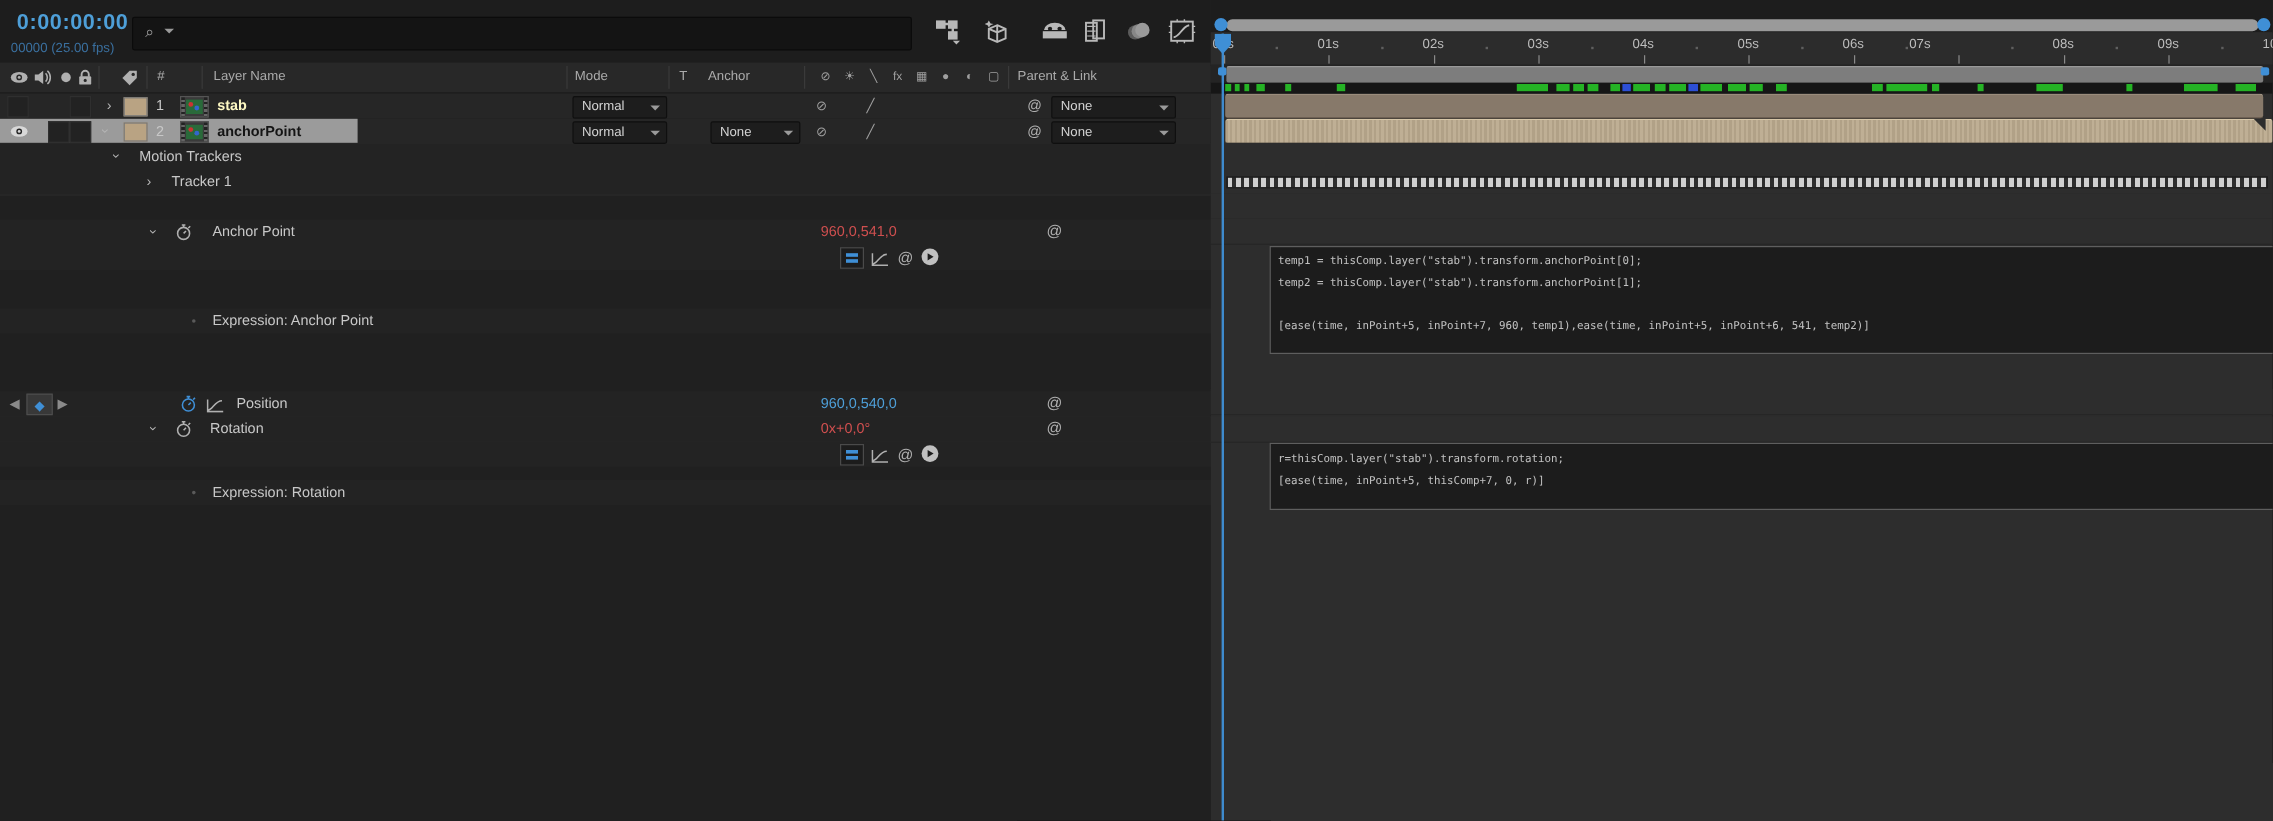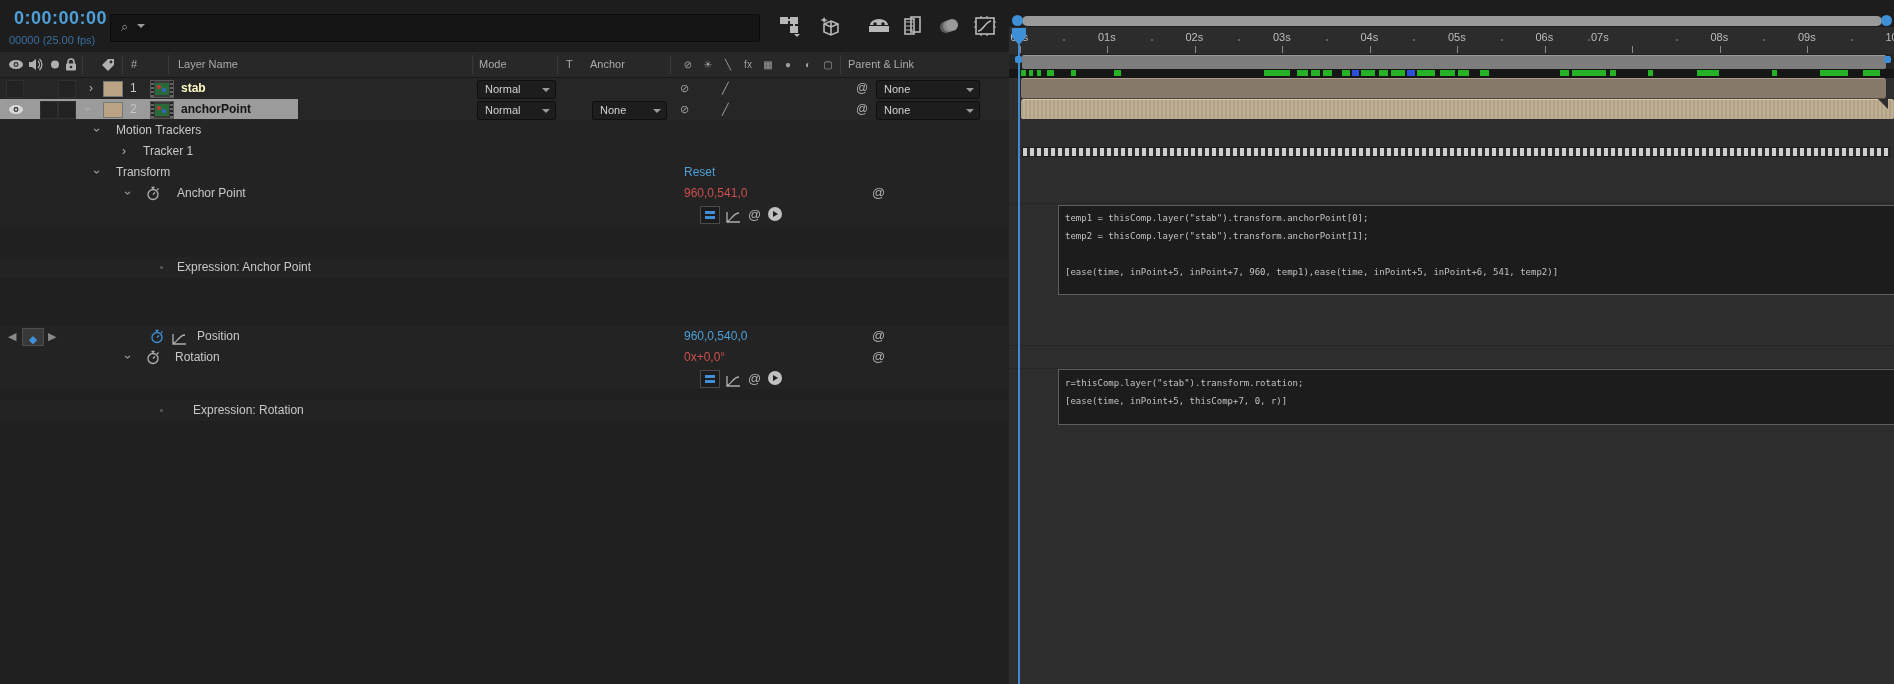--- a/index.html
+++ b/index.html
@@ -288,25 +288,20 @@
   </div>
 
   <div class="abs prow" style="top:120px;">
     <div class="abs chev chev-d" style="left:95px;top:3px;">›</div>
     <div class="abs rowtext" style="left:116px;top:3px;">Motion Trackers</div>
   </div>
   <div class="abs prow" style="top:141px;">
     <div class="abs chev chev-r" style="left:122px;top:3px;">›</div>
     <div class="abs rowtext" style="left:143px;top:3px;">Tracker 1</div>
   </div>
-  <div class="abs prow" style="top:162px;">
-    <div class="abs chev chev-d" style="left:95px;top:3px;">›</div>
-    <div class="abs rowtext" style="left:116px;top:3px;">Transform</div>
-    <div class="abs rowtext val-blue" style="left:684px;top:3px;">Reset</div>
-  </div>
   <div class="abs prow" style="top:183px;">
     <div class="abs chev chev-d" style="left:126px;top:3px;">›</div>
     <div class="abs stopwatch" style="left:146px;">
       <svg viewBox="0 0 14 15">
           <g fill="none" stroke="#b0b0b0" stroke-width="1.3">
             <circle cx="7" cy="8.5" r="5"></circle>
             <path d="M5.5 1.5h3M7 1.5v2M11 4l1.5-1.5M7 8.5l2-2"></path>
           </g>
         </svg>
     </div>
@@ -388,21 +383,21 @@
       </div>
       <div class="abs pwhip" style="left:48px;top:1px;font-size:13px;">@</div>
       <div class="abs" style="left:68px;top:1px;width:14px;height:14px;border-radius:50%;background:#c0c0c0;">
         <div style="position:absolute;left:5px;top:3.5px;width:0;height:0;border-top:3.5px solid transparent;border-bottom:3.5px solid transparent;border-left:5px solid #1d1d1d;"></div>
       </div>
     </div>
   </div>
 
   <div class="abs prow" style="top:400px;background:#232323;border-bottom:none;">
     <div class="abs dim-dot" style="left:160px;top:9px;"></div>
-    <div class="abs rowtext" style="left:177px;top:3px;margin-left:16px;">Expression: Rotation</div>
+    <div class="abs rowtext" style="left:177px;top:3px;">Expression: Rotation</div>
   </div>
 
   <div class="abs right-panel"></div>
   <div class="abs rtop"></div>
 
   <div class="abs nav-track"></div>
   <div class="abs nav-bar"></div>
   <div class="abs nav-dot" style="left:1012px;"></div>
   <div class="abs nav-dot" style="left:1881px;"></div>
 

